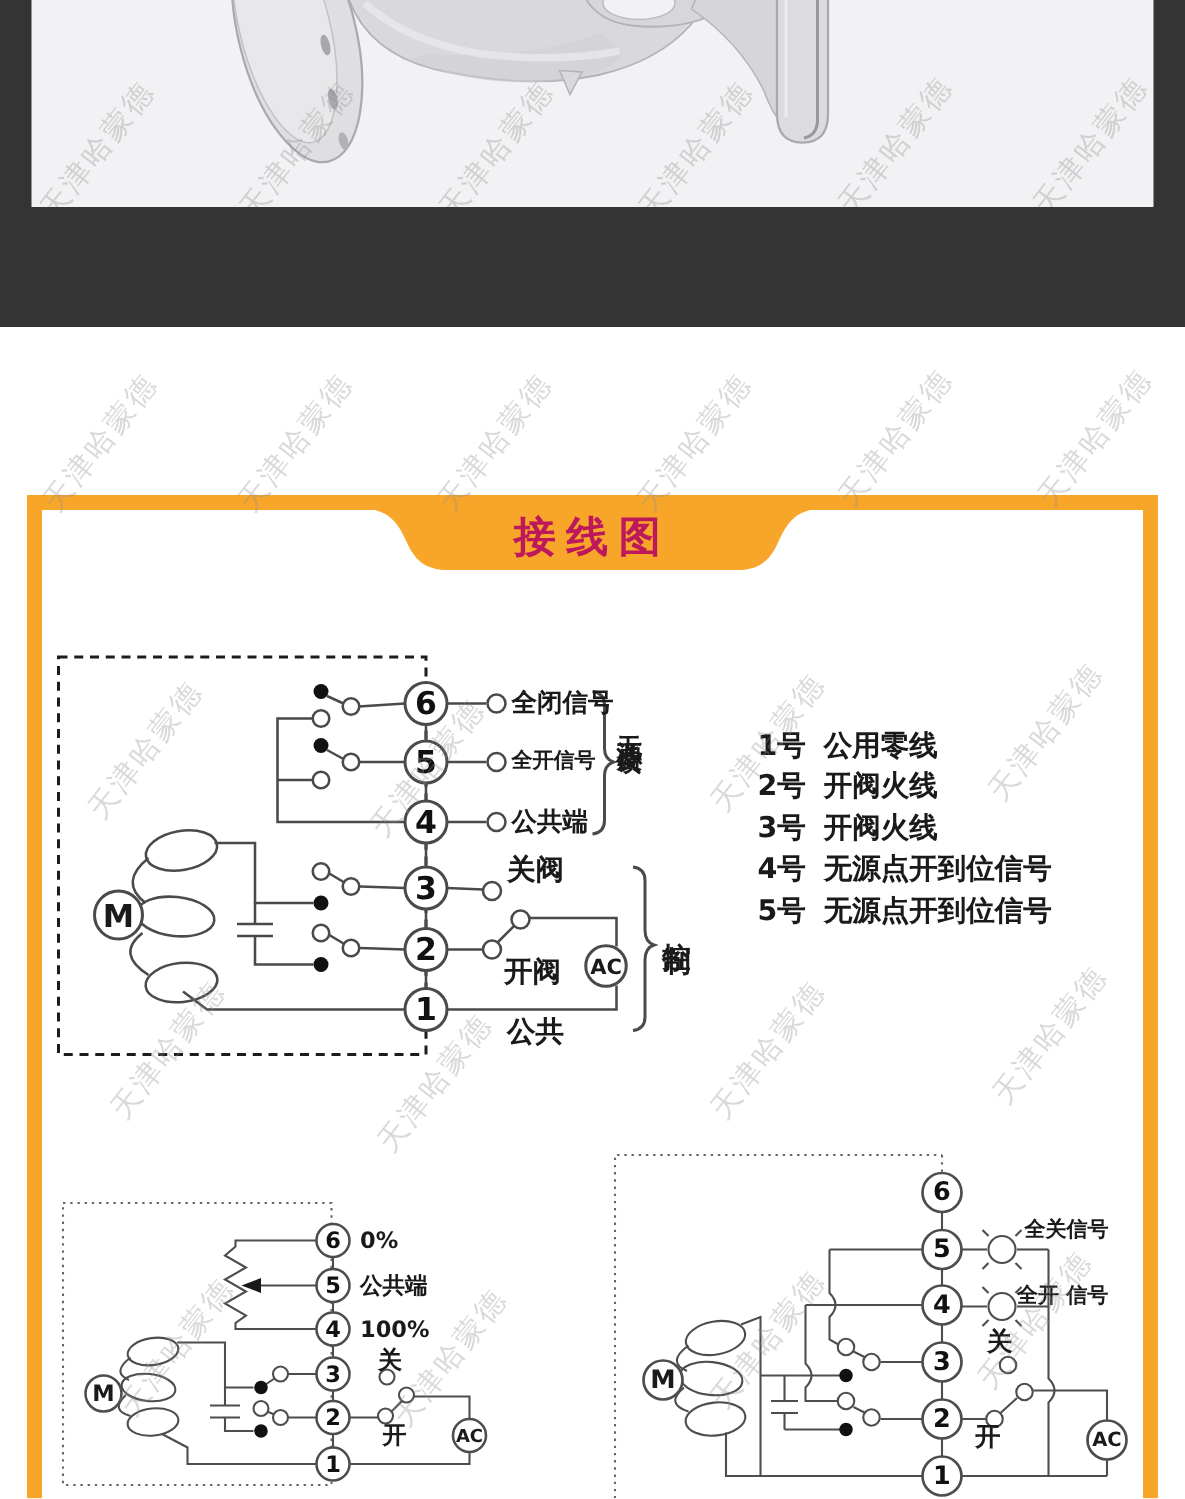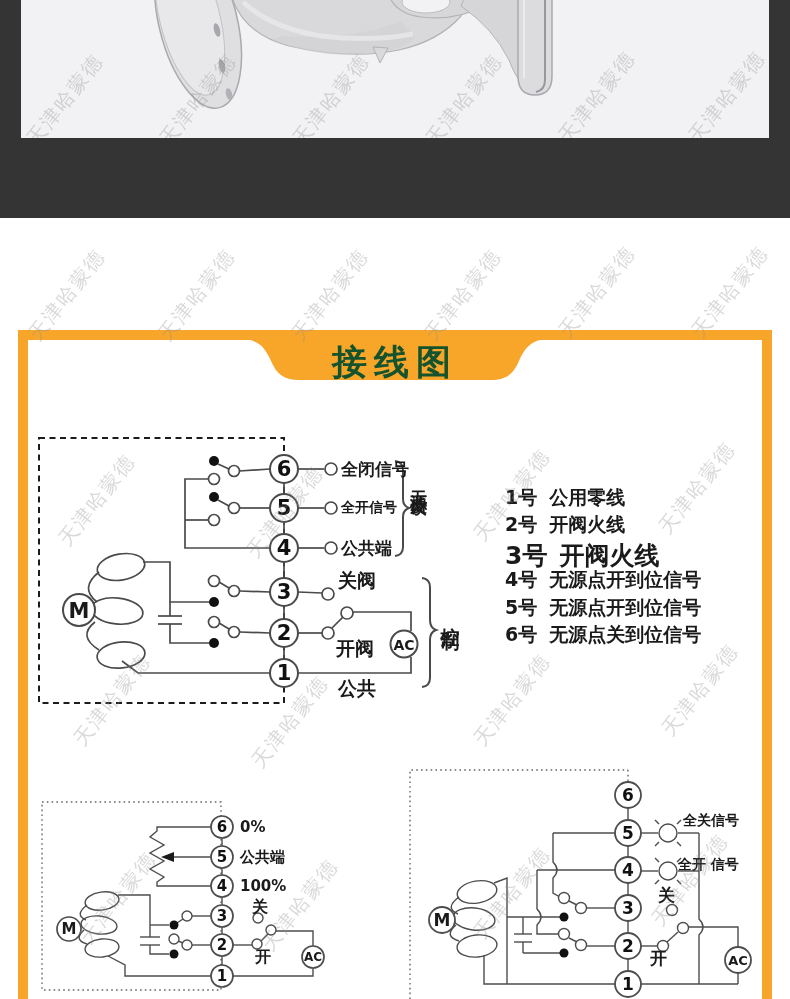--- a/index.html
+++ b/index.html
@@ -7,21 +7,21 @@
         font-family:"DejaVu Sans","Liberation Sans",sans-serif;}
   
   .hero{position:absolute;left:0;top:0;width:790px;height:218px;background:#343434;}
   .photo{position:absolute;left:21px;top:0;width:748px;height:138px;background:#f2f2f4;overflow:hidden;}
   .photo svg{position:absolute;left:0;top:0;}
   
   .panel{position:absolute;left:18px;top:330px;width:754px;height:669px;box-sizing:border-box;
          background:#ffffff;border:10px solid #F8A62A;border-bottom:none;}
   .tab{position:absolute;left:240px;top:330px;width:310px;height:54px;z-index:2;}
   .tab-title{position:absolute;left:240px;top:339px;width:310px;text-align:center;z-index:3;
-             font-size:35px;font-weight:bold;letter-spacing:7px;color:#14532d;}
+             font-size:28px;font-weight:bold;letter-spacing:7px;color:#be185d;}
   
   .diagram-layer{position:absolute;left:0;top:0;z-index:3;pointer-events:none;}
   
   .lbl{position:absolute;z-index:4;line-height:1;white-space:nowrap;color:#1a1a1a;font-weight:bold;}
   .ctr{text-align:center;}
   .vtext{writing-mode:vertical-rl;text-orientation:upright;letter-spacing:3px;}
   .legend-row{display:flex;gap:12px;}
   .tnum{position:absolute;z-index:4;line-height:1;text-align:center;color:#111;font-weight:bold;}
   
   .wm{position:absolute;z-index:5;font-size:20px;color:rgba(145,145,145,0.34);
@@ -333,35 +333,31 @@
   <div class="lbl ctr" style="left:390px;top:638px;width:28px;font-size:14px;">AC</div>
 
   <div class="lbl legend-row" style="left:505px;top:488px;font-size:19px;">
     <span>1号</span>
       <span>公用零线</span>
   </div>
   <div class="lbl legend-row" style="left:505px;top:515px;font-size:19px;">
     <span>2号</span>
       <span>开阀火线</span>
   </div>
-  <div class="lbl legend-row" style="left:505px;top:543px;font-size:25px;">
+  <div class="lbl legend-row" style="left:505px;top:543px;font-size:19px;">
     <span>3号</span>
       <span>开阀火线</span>
   </div>
   <div class="lbl legend-row" style="left:505px;top:570px;font-size:19px;justify-content:space-between;">
     <span>4号</span>
       <span>无源点开到位信号</span>
   </div>
   <div class="lbl legend-row" style="left:505px;top:598px;font-size:19px;">
     <span>5号</span>
       <span>无源点开到位信号</span>
-  </div>
-  <div class="lbl legend-row" style="left:505px;top:625px;font-size:19px;">
-    <span>6号</span>
-      <span>无源点关到位信号</span>
   </div>
 
   <div class="lbl" style="left:240px;top:820px;font-size:15px;">0%</div>
   <div class="lbl" style="left:240px;top:850px;font-size:15px;">公共端</div>
   <div class="lbl" style="left:240px;top:879px;font-size:15px;">100%</div>
   <div class="lbl" style="left:252px;top:899px;font-size:16px;">关</div>
   <div class="lbl" style="left:255px;top:949px;font-size:16px;">开</div>
   <div class="lbl ctr" style="left:55px;top:922px;width:28px;font-size:15px;">M</div>
   <div class="lbl ctr" style="left:300px;top:951px;width:26px;font-size:12px;">AC</div>
 

